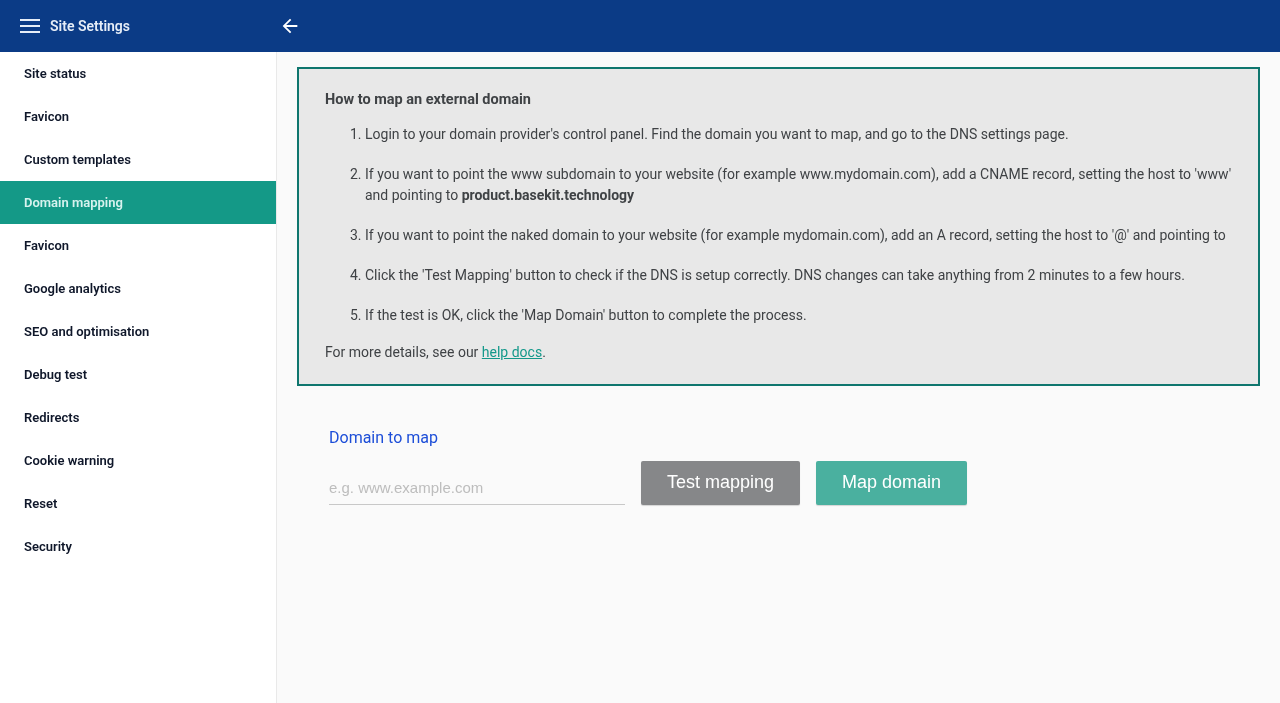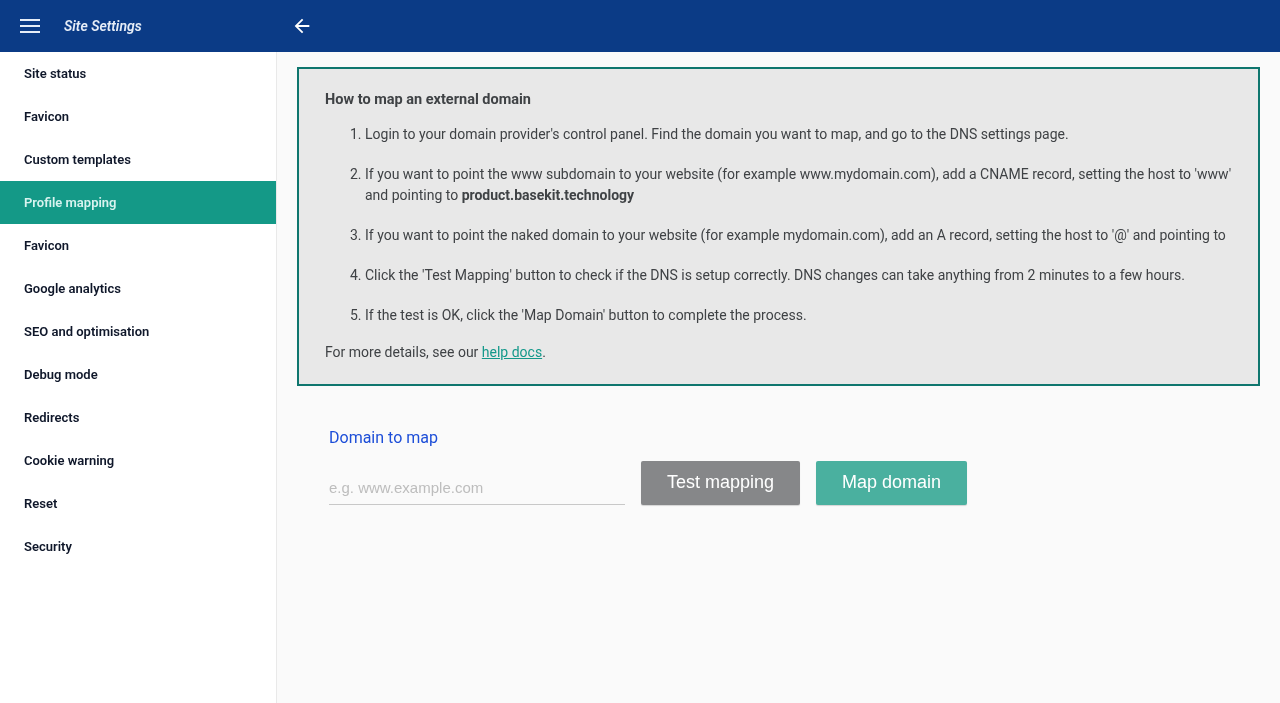--- a/index.html
+++ b/index.html
@@ -21,25 +21,24 @@
   }
   .hamburger {
     width: 36px;
     height: 36px;
     display: flex;
     align-items: center;
     justify-content: center;
     cursor: pointer;
   }
   .topbar-title {
-    margin-left: 16px;
+    margin-left: 2px;
     font-size: 14px;
     font-weight: 600;
     color: #e6edf7;
-    font-style: italic;
   }
   .back {
     margin-left: 142px;
     width: 36px;
     height: 36px;
     display: flex;
     align-items: center;
     justify-content: center;
     cursor: pointer;
     color: #fff;
@@ -166,25 +165,25 @@
     </svg>
   </div>
 </div>
 
 <div class="body">
   <nav class="sidebar">
     <ul>
       <li><span>Site status</span></li>
       <li><span>Favicon</span></li>
       <li><span>Custom templates</span></li>
-      <li class="active"><span>Profile mapping</span></li>
+      <li class="active"><span>Domain mapping</span></li>
       <li><span>Favicon</span></li>
       <li><span>Google analytics</span></li>
       <li><span>SEO and optimisation</span></li>
-      <li><span>Debug mode</span></li>
+      <li><span>Debug test</span></li>
       <li><span>Redirects</span></li>
       <li><span>Cookie warning</span></li>
       <li><span>Reset</span></li>
       <li><span>Security</span></li>
     </ul>
   </nav>
 
   <main class="main">
     <section class="info-card">
       <h2>How to map an external domain</h2>

